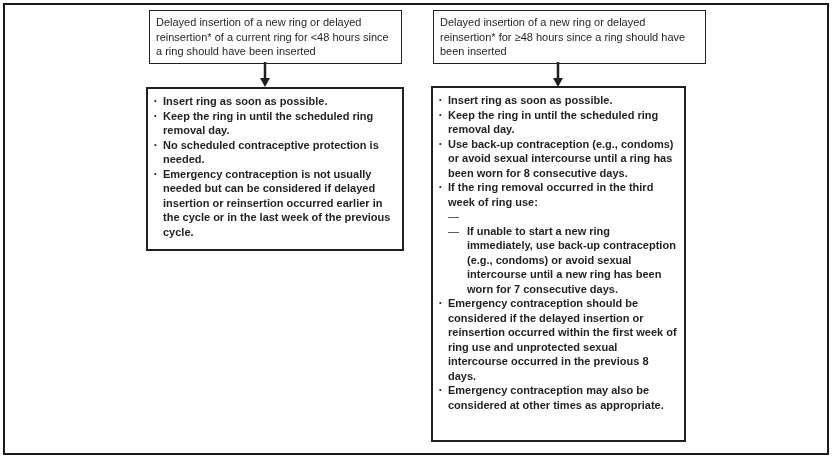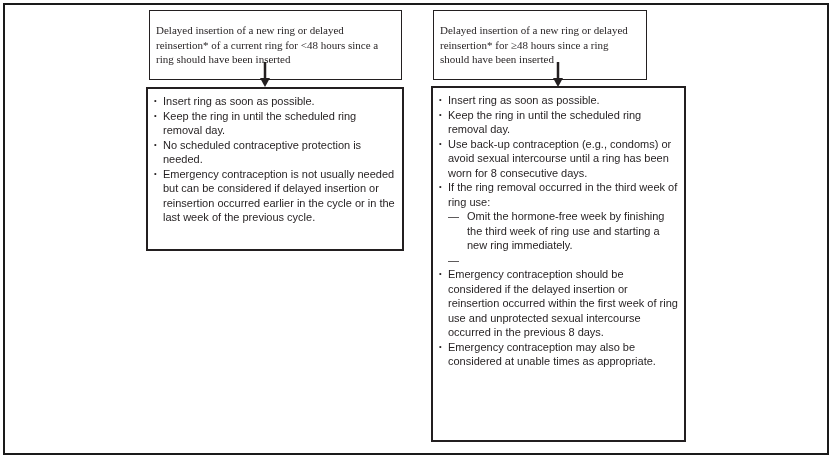--- a/index.html
+++ b/index.html
@@ -26,22 +26,21 @@
   }
   .flow-box {
     position: absolute;
     box-sizing: border-box;
     background: #ffffff;
     font-size: 11px;
     line-height: 14.5px;
   }
   .header-box {
     border: 1.5px solid #231f20;
-    padding: 12px 6px;
-    font-family: Liberation Serif, serif;
+    padding: 4px 6px;
   }
   .body-box {
     border: 2px solid #231f20;
     padding: 5px 6px;
   }
   .arrow {
     position: absolute;
     width: 14px;
     height: 26px;
   }
@@ -58,26 +57,27 @@
     line-height: 14.5px;
   }
   .li.dash {
     padding-left: 9px;
   }
   .li.dash .marker {
     width: 19px;
   }
   .txt {
     flex: 1 1 auto;
+    font-weight: bold;
   }
   
   #left-header  { left: 149px; top: 10px; width: 253px; min-height: 53px; }
   #left-arrow   { left: 258px; top: 62px; }
   #left-body    { left: 146px; top: 87px; width: 258px; min-height: 164px; }
-  #right-header { left: 433px; top: 10px; width: 214px; min-height: 53px; }
+  #right-header { left: 433px; top: 10px; width: 273px; min-height: 53px; }
   #right-arrow  { left: 551px; top: 62px; }
   #right-body   { left: 431px; top: 86px; width: 255px; min-height: 356px; }
 </style>
 </head>
 <body>
 
 <div class="canvas">
   <div class="outer-frame"></div>
 
   <div id="left-header" class="flow-box header-box">
@@ -136,28 +136,28 @@
         <div class="li bullet">
           <span class="marker">•</span>
           <span class="txt">Use back-up contraception (e.g., condoms) or avoid sexual intercourse until a ring has been worn for 8 consecutive days.</span>
         </div>
         <div class="li bullet">
           <span class="marker">•</span>
           <span class="txt">If the ring removal occurred in the third week of ring use:</span>
         </div>
         <div class="li dash">
           <span class="marker">—</span>
-          <span class="txt">Omit the hormone-free week by finishing the third week of ring use and starting a new ring immediately.</span>
         </div>
         <div class="li dash">
           <span class="marker">—</span>
+          <span class="txt">If unable to start a new ring immediately, use back-up contraception (e.g., condoms) or avoid sexual intercourse until a new ring has been worn for 7 consecutive days.</span>
         </div>
         <div class="li bullet">
           <span class="marker">•</span>
           <span class="txt">Emergency contraception should be considered if the delayed insertion or reinsertion occurred within the first week of ring use and unprotected sexual intercourse occurred in the previous 8 days.</span>
         </div>
         <div class="li bullet">
           <span class="marker">•</span>
-          <span class="txt">Emergency contraception may also be considered at unable times as appropriate.</span>
+          <span class="txt">Emergency contraception may also be considered at other times as appropriate.</span>
         </div>
       </div>
   </div>
 </div>
 
 </body></html>

